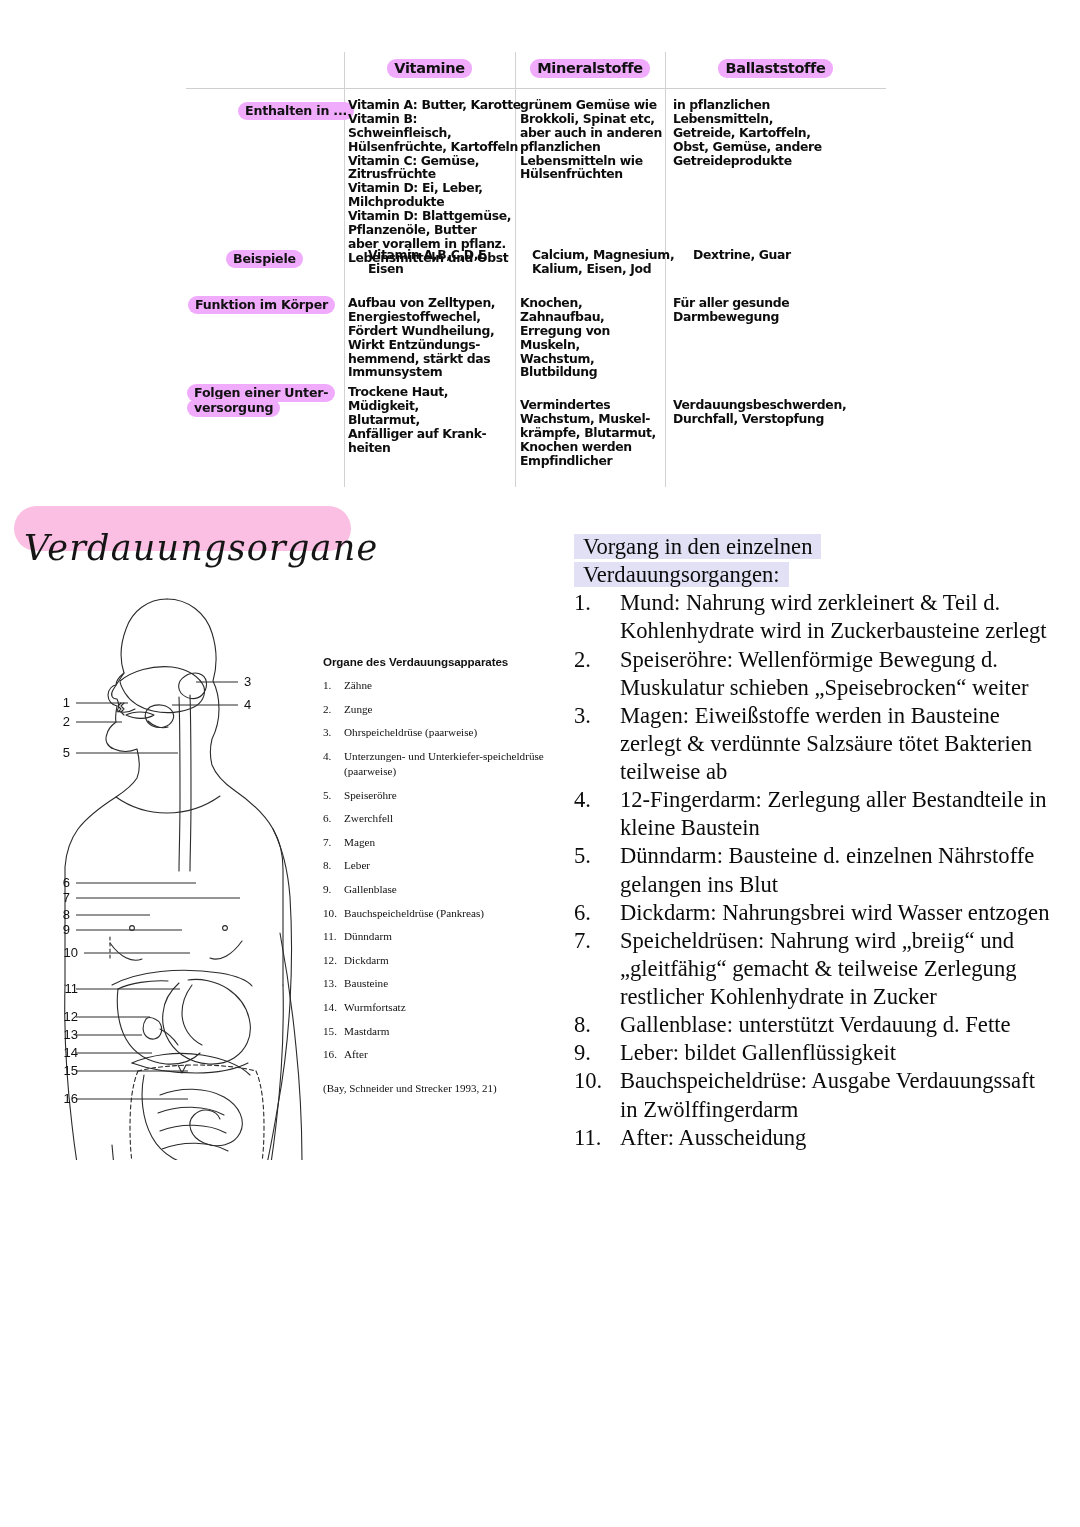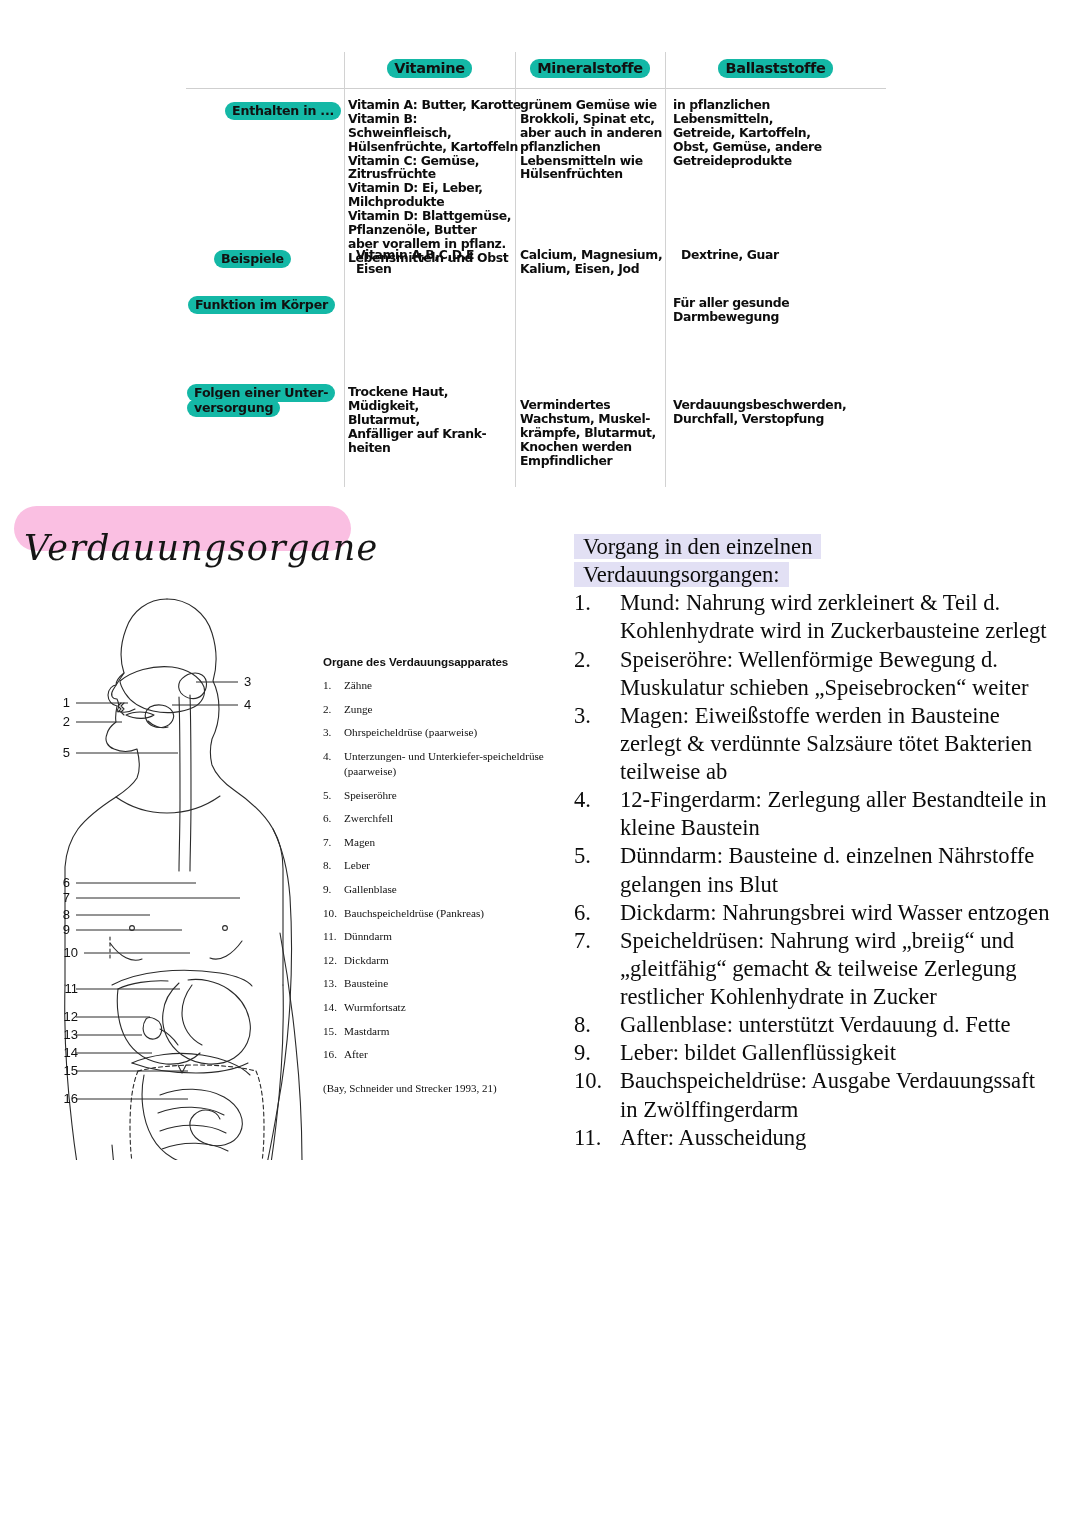--- a/index.html
+++ b/index.html
@@ -47,21 +47,21 @@
     position: absolute;
     top: 8px;
     text-align: center;
     font-family: "DejaVu Sans", sans-serif;
     font-weight: bold;
     font-size: 14.5px;
     letter-spacing: -0.3px;
     color: #111;
   }
   .hl-green {
-    background: #14b8a6;
+    background: #f0abfc;
     border-radius: 9px;
     padding: 1px 7px 2px 7px;
     box-decoration-break: clone;
     -webkit-box-decoration-break: clone;
   }
   #head-vitamine   { left: 158px; width: 171px; }
   #head-mineral    { left: 329px; width: 150px; }
   #head-ballast    { left: 479px; width: 221px; }
 
   .row-label {
@@ -84,25 +84,25 @@
     letter-spacing: -0.35px;
     color: #0d0d0d;
     white-space: pre-line;
   }
   .cell.c1 { left: 162px; width: 176px; }
   .cell.c2 { left: 334px; width: 150px; }
   .cell.c3 { left: 487px; width: 210px; }
 
   
   .r1 { top: 46px; }
-  .r2 { top: 196px; }
+  .r2 { top: 196px; margin-left: 12px; }
   .r3 { top: 244px; }
   .r4 { top: 333px; }
 
-  .row-label.r1 { top: 52px; left: 3px; padding-left: 36px; }
+  .row-label.r1 { top: 52px; left: 16px; padding-left: 36px; }
   .row-label.r2 { top: 200px; left: 28px; }
   .row-label.r3 { top: 246px; left: 2px; }
   .row-label.r4 { top: 334px; left: 1px; }
 
   .cell.indent { padding-left: 8px; }
 
   
   #title-banner {
     position: absolute;
     left: 14px;
@@ -261,20 +261,30 @@
   </div>
   <div class="cell c1 r2 indent">Vitamin A,B,C,D,E
 Eisen</div>
   <div class="cell c2 r2">Calcium, Magnesium,
 Kalium, Eisen, Jod</div>
   <div class="cell c3 r2 indent">Dextrine, Guar</div>
 
   <div class="row-label r3">
     <span class="hl-green">Funktion im Körper</span>
   </div>
+  <div class="cell c1 r3">Aufbau von Zelltypen,
+Energiestoffwechel,
+Fördert Wundheilung,
+Wirkt Entzündungs-
+hemmend, stärkt das
+Immunsystem</div>
+  <div class="cell c2 r3">Knochen, Zahnaufbau,
+Erregung von Muskeln,
+Wachstum,
+Blutbildung</div>
   <div class="cell c3 r3">Für aller gesunde
 Darmbewegung</div>
 
   <div class="row-label r4">
     <span class="hl-green" style="white-space:pre-line;">Folgen einer Unter-
 versorgung</span>
   </div>
   <div class="cell c2 r4" style="top:346px;">Vermindertes
 Wachstum, Muskel-
 krämpfe, Blutarmut,

